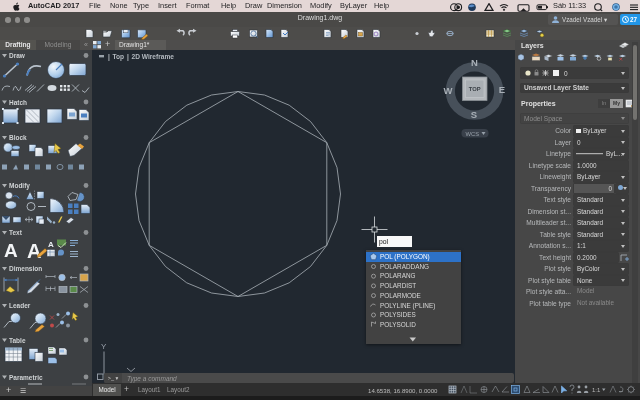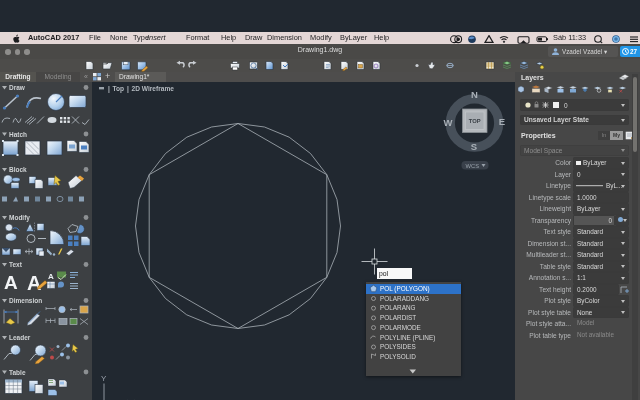--- a/index.html
+++ b/index.html
@@ -7,29 +7,29 @@
   .abs{position:absolute;}
   .plabel{position:absolute;color:#b7b9bb;font-size:6.6px;text-align:right;
     right:69px;width:80px;line-height:11.5px;white-space:nowrap;overflow:hidden;}
   .parr{position:absolute;width:0;height:0;border-left:2.5px solid transparent;
     border-right:2.5px solid transparent;border-top:3px solid #c0c0c0;}
   .mitem{position:absolute;color:#1d1d1f;font-size:7.4px;line-height:12px;}
 </style></head>
 <body>
 <div id="screen">
 
-  <div class="abs" id="menubar" style="left:0;top:0;width:640px;height:25px;background:#e4d7d6;margin-top:32px;">
+  <div class="abs" id="menubar" style="left:0;top:0;width:640px;height:25px;background:#e4d7d6;">
     <svg class="abs" style="left:12px;top:2px" width="8" height="9" viewBox="0 0 8 9">
       <path d="M4.6 1.2 C4.9 0.7 5.4 0.4 5.9 0.4 C5.9 1.0 5.7 1.5 5.4 1.9 C5.0 2.3 4.6 2.5 4.1 2.5 C4.0 1.9 4.3 1.5 4.6 1.2 Z M5.8 2.7 C6.4 2.7 7.0 3.0 7.4 3.6 C6.8 4.0 6.5 4.5 6.5 5.2 C6.5 5.9 6.9 6.5 7.5 6.8 C7.3 7.3 7.1 7.7 6.8 8.0 C6.5 8.4 6.2 8.7 5.7 8.7 C5.3 8.7 5.1 8.5 4.6 8.5 C4.1 8.5 3.9 8.7 3.5 8.7 C3.1 8.7 2.7 8.3 2.4 8.0 C1.8 7.2 1.3 6.1 1.3 5.0 C1.3 3.7 2.2 3.0 3.1 3.0 C3.5 3.0 4.0 3.2 4.3 3.2 C4.6 3.2 5.2 2.7 5.8 2.7 Z" fill="#1d1d1f"></path>
     </svg>
     <div class="mitem" style="left:28px;font-weight:bold;">AutoCAD 2017</div>
     <div class="mitem" style="left:76px;padding-left:13px;">File</div>
     <div class="mitem" style="left:110px;">None</div>
     <div class="mitem" style="left:133px;">Type</div>
-    <div class="mitem" style="left:147px;font-style:italic;">Insert</div>
+    <div class="mitem" style="left:158px;">Insert</div>
     <div class="mitem" style="left:186px;border-radius:6px;">Format</div>
     <div class="mitem" style="left:221px;">Help</div>
     <div class="mitem" style="left:245px;">Draw</div>
     <div class="mitem" style="left:267px;">Dimension</div>
     <div class="mitem" style="left:310px;">Modify</div>
     <div class="mitem" style="left:340px;">ByLayer</div>
     <div class="mitem" style="left:374px;">Help</div>
     <div class="mitem" style="left:553px;">Sáb 11:33</div>
 
     <svg class="abs" style="left:450px;top:2.5px" width="190" height="9" viewBox="0 0 190 9">

